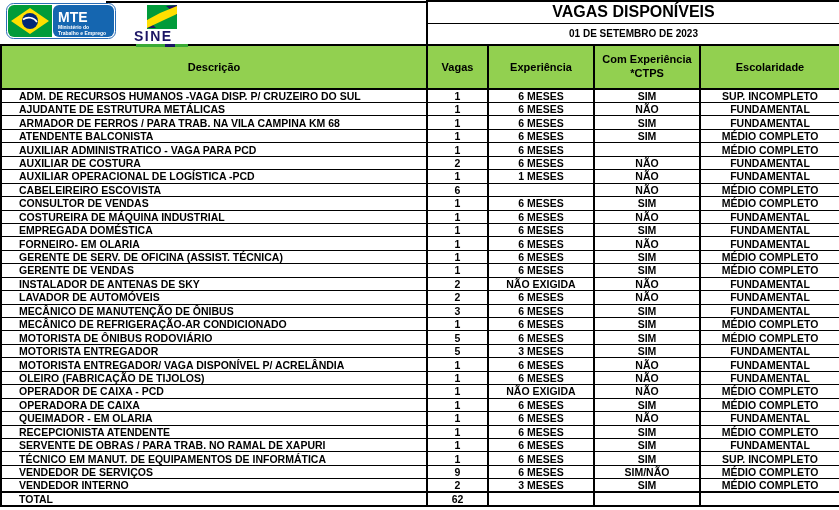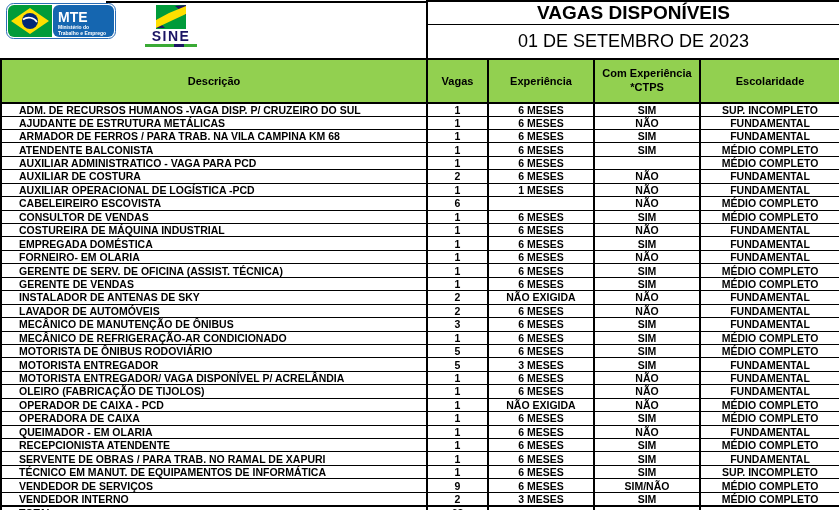--- a/index.html
+++ b/index.html
@@ -40,31 +40,31 @@
     top:0;left:105px;width:321px;height:2px;
     background:var(--black);
   }
   td.title-cell{
     border:2px solid var(--black);
     border-bottom-width:1px;
     height:22px;
     text-align:center;
     vertical-align:middle;
     font-weight:700;
-    font-size:19px;
+    font-size:16px;
     padding:0;
   }
   td.date-cell{
     border:2px solid var(--black);
     border-top-width:1px;
-    height:34px;
+    height:22px;
     text-align:center;
     vertical-align:middle;
-    font-weight:400;
-    font-size:18px;
+    font-weight:700;
+    font-size:10px;
     padding:0;
   }
   
   tr.colhead td{
     background:var(--green);
     border:2px solid var(--black);
     height:44px;
     text-align:center;
     vertical-align:middle;
     font-weight:700;
@@ -84,21 +84,21 @@
     line-height:12px;
     white-space:nowrap;
     overflow:hidden;
     vertical-align:middle;
   }
   tbody.data td.c-desc{text-align:left;padding-left:17px;}
   tbody.data td.c-center{text-align:center;}
   tbody.data tr:last-child td{border-bottom-width:2px;}
   
   .mte-logo{position:absolute;left:5px;top:2px;}
-  .sine-logo{position:absolute;left:142px;top:3px;width:56px;text-align:center;}
+  .sine-logo{position:absolute;left:133px;top:3px;width:56px;}
   .sine-text{
     color:var(--sine-navy);
     font-weight:700;
     font-size:14px;
     letter-spacing:1.5px;
     line-height:13px;
   }
   .sine-strip{
     margin:1px auto 0 auto;
     width:52px;height:3px;

